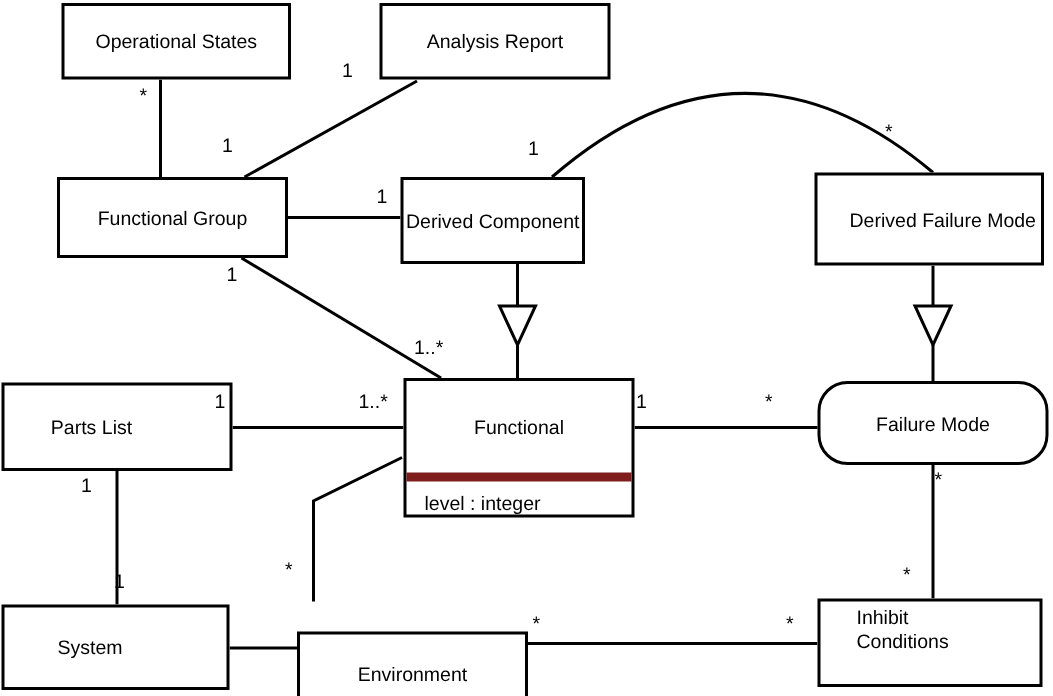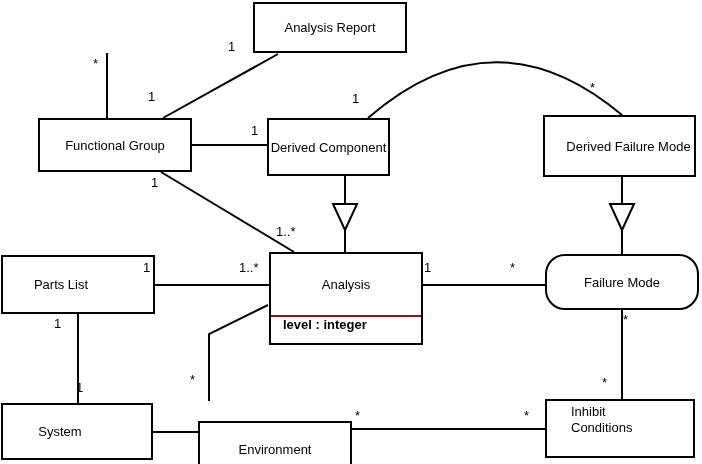--- a/index.html
+++ b/index.html
@@ -36,26 +36,25 @@
     justify-content: flex-start;
     padding: 0;
   }
   .two-compartment .name-compartment {
     height: 61px;
     display: flex;
     align-items: center;
     justify-content: center;
   }
   .two-compartment .attr-compartment {
-    border-top: 2px solid #7f1d1d;
+    border-top: 6px solid #7f1d1d;
     flex: 1;
     display: flex;
-    align-items: flex-start;
+    align-items: flex-end;
     padding-left: 12px;
-    font-weight: bold;
   }
   .uml-class.top-left {
     align-items: flex-start;
     justify-content: flex-start;
     padding: 3px 0 0 24px;
   }
   .uml-class.top-left .cname {
     text-align: left;
     width: 86px;
     line-height: 16px;
@@ -90,20 +89,23 @@
 
     <line x1="345" y1="176" x2="345" y2="204" stroke="#000" stroke-width="2"></line>
     <polygon points="333,204 357,204 345,230" fill="#ffffff" stroke="#000" stroke-width="2"></polygon>
     <line x1="345" y1="230" x2="345" y2="252" stroke="#000" stroke-width="2"></line>
 
     <line x1="622" y1="177" x2="622" y2="204" stroke="#000" stroke-width="2"></line>
     <polygon points="610,204 634,204 622,230" fill="#ffffff" stroke="#000" stroke-width="2"></polygon>
     <line x1="622" y1="230" x2="622" y2="254" stroke="#000" stroke-width="2"></line>
   </svg>
 
+  <div class="uml-class" style="left:41px; top:2px; width:153px; height:51px;">
+    <div class="cname">Operational States</div>
+  </div>
 
   <div class="uml-class" style="left:253px; top:2px; width:154px; height:51px;">
     <div class="cname">Analysis Report</div>
   </div>
 
   <div class="uml-class" style="left:38px; top:118px; width:154px; height:54px;">
     <div class="cname">Functional Group</div>
   </div>
 
   <div class="uml-class" style="left:267px; top:118px; width:123px; height:58px;">
@@ -113,21 +115,21 @@
   <div class="uml-class" style="left:543px; top:115px; width:153px; height:62px;padding-left:18px;">
     <div class="cname">Derived Failure Mode</div>
   </div>
 
   <div class="uml-class shift-left" style="left:1px; top:255px; width:154px; height:59px;">
     <div class="cname">Parts List</div>
   </div>
 
   <div class="uml-class two-compartment" style="left:269px; top:252px; width:154px; height:93px;">
     <div class="name-compartment">
-      <div class="cname">Analysis</div>
+      <div class="cname">Functional</div>
     </div>
     <div class="attr-compartment">
       <span>level : integer</span>
     </div>
   </div>
 
   <div class="uml-class" style="left:545px; top:254px; width:154px; height:56px;border-radius:20px;">
     <div class="cname">Failure Mode</div>
   </div>
 

